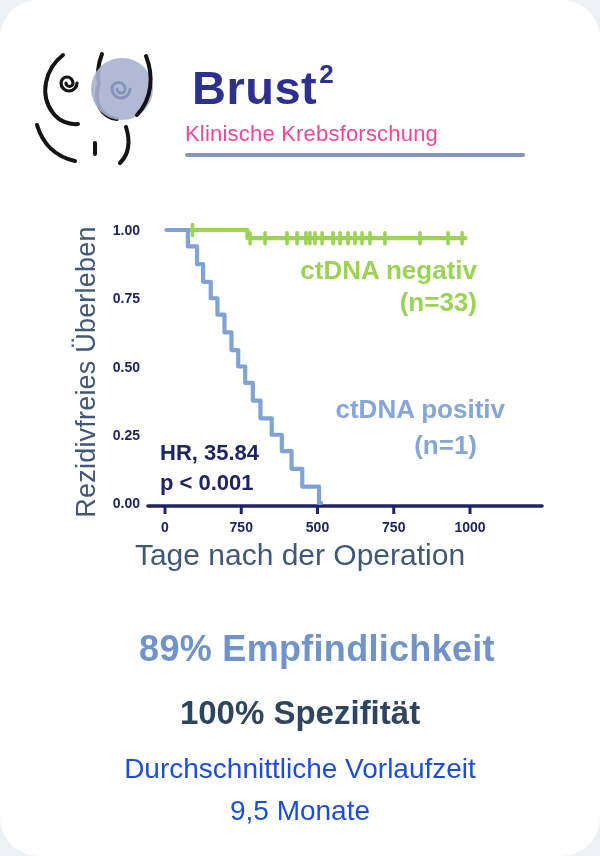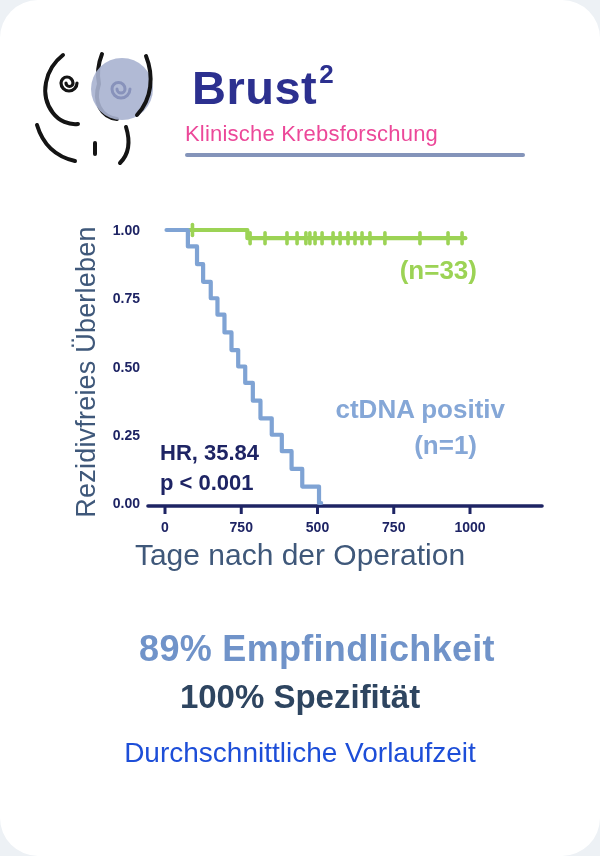--- a/index.html
+++ b/index.html
@@ -18,21 +18,21 @@
   .xlabel{position:absolute;left:70px;top:338px;width:340px;text-align:center;
           font-size:30px;font-weight:500;color:#3f587a;}
   .lbl{position:absolute;text-align:right;font-weight:700;font-size:26px;line-height:32px;}
   .lbl-neg{right:73px;top:54px;color:#9cd355;}
   .lbl-pos{right:45px;top:191px;color:#85a7d7;line-height:36px;}
   .hr-note{position:absolute;left:100px;top:238px;font-size:22px;font-weight:700;color:#1e2464;line-height:30px;}
   svg text.tick{font-family:"Liberation Sans",sans-serif;font-size:14px;font-weight:700;}
   
   .stats{position:absolute;left:0;right:0;top:628px;text-align:center;}
   .sens{font-size:36px;font-weight:700;color:#7093c9;letter-spacing:.3px;margin-left:34px;}
-  .spez{font-size:33px;font-weight:700;color:#2e4560;margin-top:8px;}
+  .spez{font-size:33px;font-weight:700;color:#2e4560;margin-top:24px;}
   .lead{margin-top:16px;font-size:28px;font-weight:400;color:#1d4ed8;line-height:42px;}
 </style>
 </head>
 <body>
 
 <div class="card">
 
   <svg class="logo" viewBox="0 0 142 124">
     <g fill="none" stroke="#141414" stroke-width="4" stroke-linecap="round">
       <path d="M 30 5 C 12 19 6 45 20 63 C 26 71 36 75 45 74"></path>
@@ -89,33 +89,35 @@
         <line x1="309.96000000000004" y1="32.69" x2="309.96000000000004" y2="43.69" stroke="#9cd355" stroke-width="3.6" stroke-linecap="round"></line>
         <line x1="324.905" y1="32.69" x2="324.905" y2="43.69" stroke="#9cd355" stroke-width="3.6" stroke-linecap="round"></line>
         <line x1="359.98" y1="32.69" x2="359.98" y2="43.69" stroke="#9cd355" stroke-width="3.6" stroke-linecap="round"></line>
         <line x1="388.04" y1="32.69" x2="388.04" y2="43.69" stroke="#9cd355" stroke-width="3.6" stroke-linecap="round"></line>
         <line x1="402.07" y1="32.69" x2="402.07" y2="43.69" stroke="#9cd355" stroke-width="3.6" stroke-linecap="round"></line>
         <path d="M 106.525 30 H 127.875 V 46.379999999999995 H 137.025 V 64.125 H 143.125 V 81.86999999999998 H 150.75 V 98.25 H 157.46 V 114.63000000000002 H 164.475 V 132.375 H 171.49 V 150.11999999999998 H 178.2 V 166.5 H 185.215 V 182.88 H 192.84 V 200.625 H 200.465 V 218.37 H 211.75 V 234.75 H 221.815 V 251.13 H 231.575 V 268.875 H 242.25 V 286.62 H 259.025 V 303 H 261.15999999999997" fill="none" stroke="#7fa3d4" stroke-width="4.2" stroke-linejoin="round" stroke-linecap="round"></path>
       </svg>
     <div class="ylabel">Rezidivfreies Überleben</div>
     <div class="xlabel">Tage nach der Operation</div>
     <div class="lbl lbl-neg">
+      <div>ctDNA negativ</div>
       <div>(n=33)</div>
     </div>
     <div class="lbl lbl-pos">
       <div>ctDNA positiv</div>
       <div style="padding-right:28px">(n=1)</div>
     </div>
     <div class="hr-note">
       <div>HR, 35.84</div>
       <div>p &lt; 0.001</div>
     </div>
   </div>
 
   <div class="stats">
     <div class="sens">89% Empfindlichkeit</div>
     <div class="spez">100% Spezifität</div>
     <div class="lead">
       <div>Durchschnittliche Vorlaufzeit</div>
+      <div>9,5 Monate</div>
     </div>
   </div>
 
 </div>
 
 </body></html>

